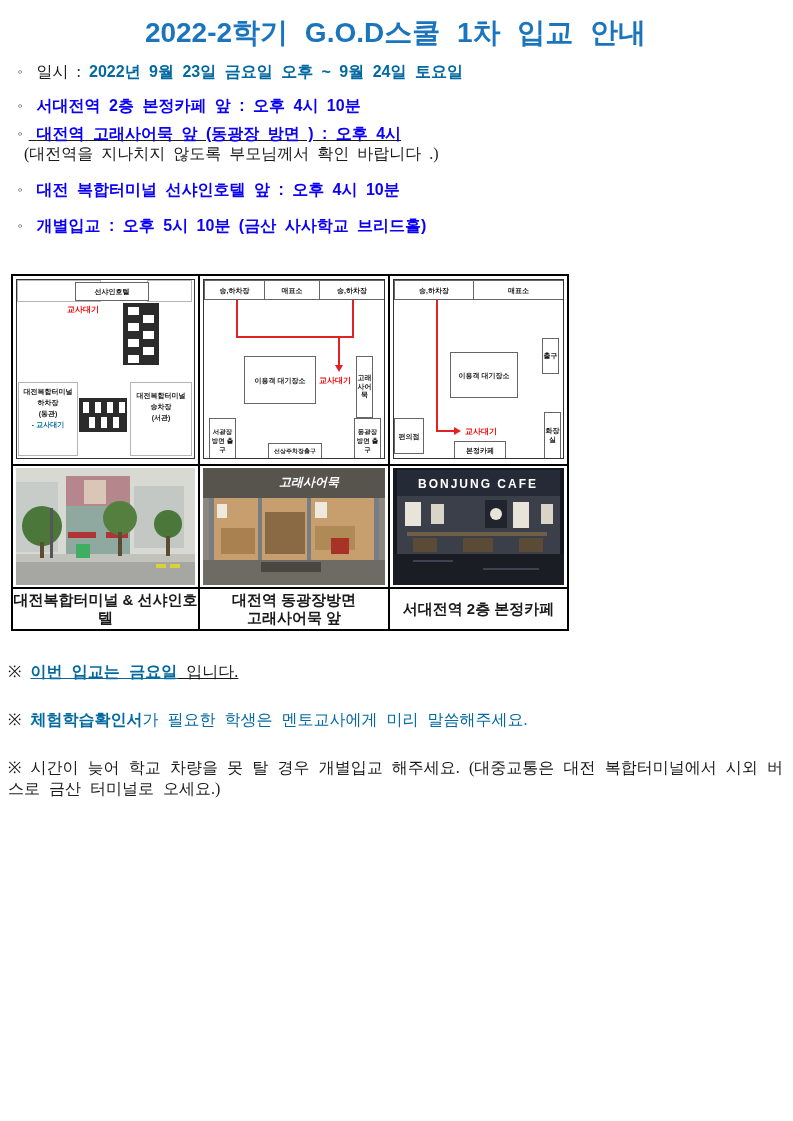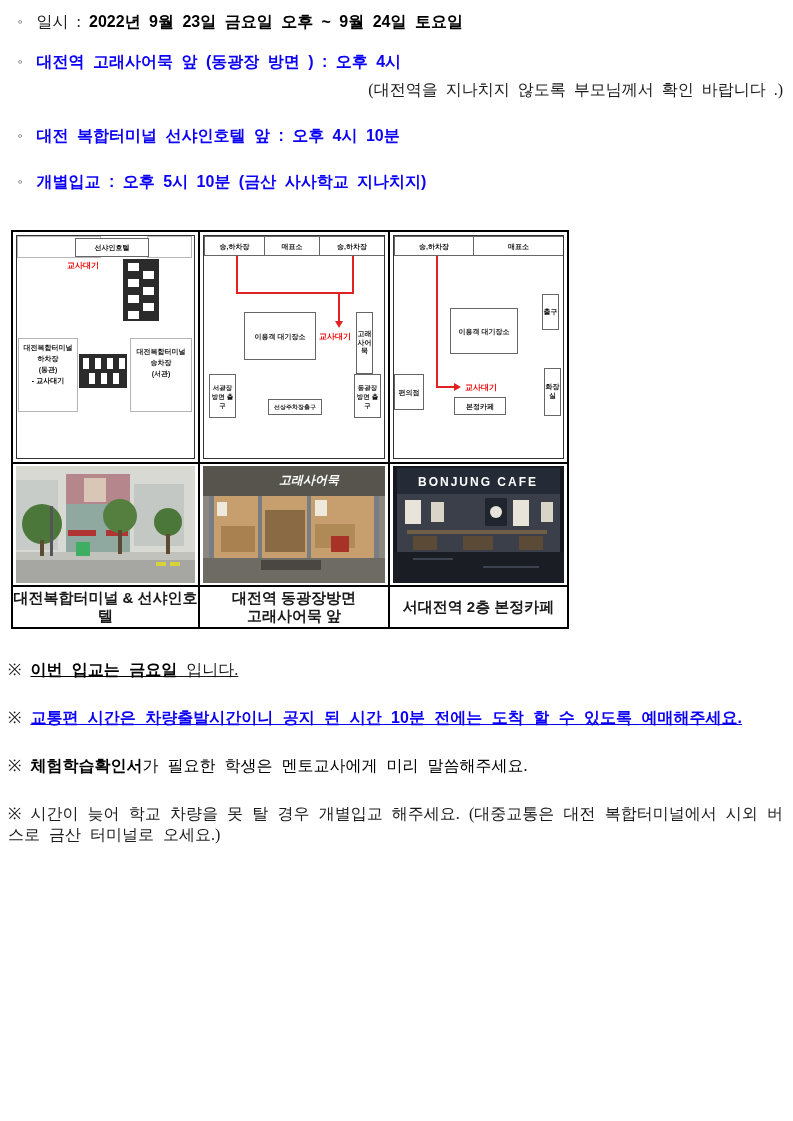--- a/index.html
+++ b/index.html
@@ -11,34 +11,34 @@
            font-size: 28px; line-height: 34px; word-spacing: 9px; font-family: "Liberation Sans", sans-serif; }
 
   .line { line-height: 20px; font-size: 16px; word-spacing: 4px; }
   .heading-line { margin-top: 38px; font-family: "Liberation Sans", sans-serif; font-weight: bold; font-size: 17px; }
   .marker { display: inline-block; margin-right: 9px; }
   .indent { padding-left: 10px; }
   .indent2 { padding-left: 16px; }
   .bullet { display: inline-block; margin-right: 6px; font-size: 13px; vertical-align: 1px; }
   .sans-bold { font-family: "Liberation Sans", sans-serif; font-weight: bold; }
   .blue { color: #0b00f5; }
-  .red { color: #000000; }
+  .red { color: #0369a1; }
   .mt12 { margin-top: 12px; } .mt24 { margin-top: 24px; } .mt32 { margin-top: 32px; }
-  .mt14 { margin-top: 14px; } .mt20 { margin-top: 20px; } .mt8 { margin-top: 8px; text-align: right; }
-  .mt22 { margin-top: 26px; }
+  .mt14 { margin-top: 14px; } .mt20 { margin-top: 8px; text-decoration: underline; } .mt8 { margin-top: 0; }
+  .mt22 { margin-top: 16px; }
 
   
   table.loc { border-collapse: collapse; margin: 38px 0 0 3px; table-layout: fixed; }
   table.loc td { border: 2px solid #000; padding: 0; vertical-align: top; background: #fff; }
   tr.row-maps td { height: 190px; }
   tr.row-photos td { height: 122px; }
   tr.row-captions td { height: 42px; vertical-align: middle; text-align: center;
       font-family: "Liberation Sans", sans-serif; font-weight: bold; font-size: 15px; line-height: 18px; }
 
-  .map { position: relative; margin: 3px; height: 224px; border: 1px solid #333; overflow: hidden;
+  .map { position: relative; margin: 3px; height: 180px; border: 1px solid #333; overflow: hidden;
          font-family: "Liberation Sans", sans-serif; }
   .mbox { position: absolute; border: 1px solid #666; font-size: 7px; font-weight: bold;
           display: flex; align-items: center; justify-content: center; text-align: center;
           background: #fff; line-height: 9px; }
   .gblk { position: absolute; border: 1px solid #b5b5b5; }
   .tblk { position: absolute; font-size: 7px; font-weight: bold; text-align: center; line-height: 11px; }
   .redlbl { position: absolute; color: #f50000; font-size: 8px; font-weight: bold; line-height: 9px; }
   .vtext { word-break: break-all; line-height: 1.25; text-align: center; }
   .rline { position: absolute; background: #e02222; }
   .arr-d { position: absolute; width: 0; height: 0; border-left: 4px solid transparent;
@@ -51,45 +51,50 @@
   
   .note { font-size: 16px; line-height: 21px; word-spacing: 5px; text-align: justify; }
   .n-gap1 { margin-top: 30px; } .n-gap { margin-top: 27px; }
   .u { text-decoration: underline; margin-top: 36px; }
 </style>
 </head>
 <body>
 
 <div class="page">
 
+  <div class="title">2022-2학기 G.O.D스쿨 1차 입교 안내</div>
 
 
   <div class="line indent mt12">
     <span class="bullet">◦</span>
     <span>일시 :</span>
     <span class="sans-bold red">2022년 9월 23일 금요일 오후 ~ 9월 24일 토요일</span>
   </div>
 
 
 
+  <div class="line indent mt14">
+    <span class="bullet">◦</span>
+    <span class="sans-bold blue">서대전역 2층 본정카페 앞 : 오후 4시 10분</span>
+  </div>
 
   <div class="line indent mt20">
     <span class="bullet">◦</span>
     <span class="sans-bold blue">대전역 고래사어묵 앞 (동광장 방면 ) : 오후 4시</span>
   </div>
   <div class="line indent2 mt8">(대전역을 지나치지 않도록 부모님께서 확인 바랍니다 .)</div>
 
   <div class="line indent mt22">
     <span class="bullet">◦</span>
     <span class="sans-bold blue">대전 복합터미널 선샤인호텔 앞 : 오후 4시 10분</span>
   </div>
 
   <div class="line indent mt22">
     <span class="bullet">◦</span>
-    <span class="sans-bold blue">개별입교 : 오후 5시 10분 (금산 사사학교 지나치지)</span>
+    <span class="sans-bold blue">개별입교 : 오후 5시 10분 (금산 사사학교 브리드홀)</span>
   </div>
 
   <table class="loc">
     <colgroup>
         <col style="width:187px">
         <col style="width:190px">
         <col style="width:179px">
       </colgroup>
     <tbody>
     <tr class="row-maps">
@@ -243,23 +248,20 @@
       </td>
       <td>서대전역 2층 본정카페</td>
     </tr>
     </tbody>
   </table>
 
   <div class="note n-gap1">
     <span class="marker">※</span><span class="u sans-bold red">이번 입교는 금요일</span><span class="u"> 입니다.</span>
   </div>
 
-  <div class="note n-gap">
-    <span class="marker">※</span><span class="u sans-bold blue">교통편 시간은 차량출발시간이니 공지 된 시간 10분 전에는 도착 할 수 있도록 예매해주세요.</span>
-  </div>
 
 
   <div class="note n-gap">
     <span class="marker">※</span><span class="sans-bold red">체험학습확인서</span><span class="red">가 필요한 학생은 멘토교사에게 미리 말씀해주세요.</span>
   </div>
 
   <div class="note n-gap">
     <span class="marker">※</span><span>시간이 늦어 학교 차량을 못 탈 경우 개별입교 해주세요. (대중교통은 대전 복합터미널에서 시외 버스로 금산 터미널로 오세요.)</span>
   </div>
 

